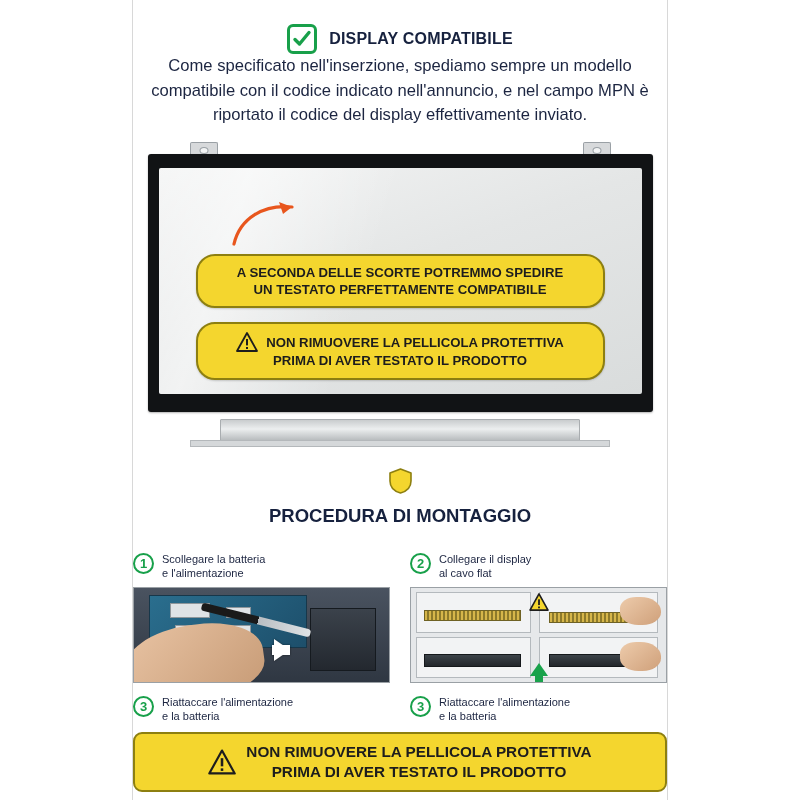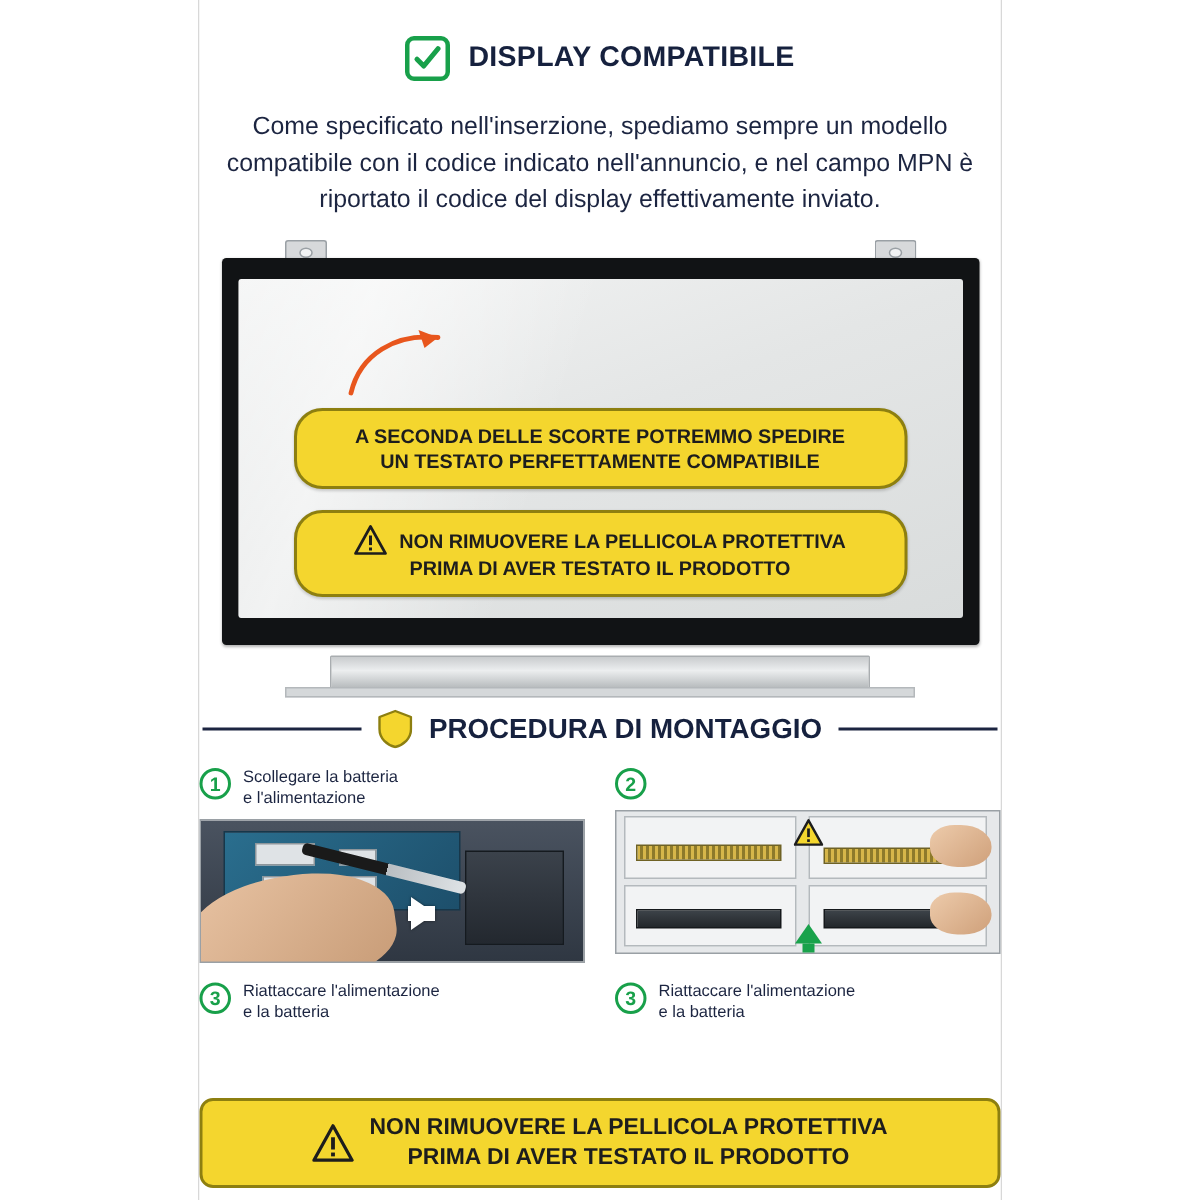--- a/index.html
+++ b/index.html
@@ -44,28 +44,28 @@
   .check-badge {
     width: 30px; height: 30px;
     border-radius: 6px;
     background: #ffffff;
     border: 3px solid #18a04a;
     display: flex; align-items: center; justify-content: center;
     flex: none;
   }
   .check-badge svg { display: block; }
   .header-title {
-    font-size: 19px;
+    font-size: 16px;
     font-weight: bold;
     color: #16213e;
     letter-spacing: .2px;
     white-space: nowrap;
   }
   .header-desc {
-    margin: 18px 6px 0 6px;
+    margin: 0 6px 0 6px;
     font-size: 16.6px;
     line-height: 1.48;
     color: #1c2541;
   }
 
   
   .panel-wrap {
     position: relative;
     margin: 14px auto 0 auto;
     width: 505px;
@@ -165,20 +165,21 @@
     z-index: 5;
   }
 
   
   .sec-head {
     display: flex;
     align-items: center;
     gap: 11px;
     margin: 8px 0 0 0;
     padding: 0 2px;
+    flex-direction: column;
   }
   .sec-line {
     flex: 1 1 auto;
     height: 2px;
     background: #1c2541;
   }
   .sec-title {
     font-size: 18.5px;
     font-weight: bold;
     color: #16213e;
@@ -406,20 +407,24 @@
           <div class="batt"></div>
           <div class="driver"></div>
           <div class="hand"></div>
           <div class="arrow-w"></div>
         </div>
       </div>
 
       <div>
         <div class="step-label">
           <span class="step-num">2</span>
+          <span class="step-text">
+            <span>Collegare il display</span><br>
+            <span>al cavo flat</span>
+          </span>
         </div>
         <div class="photo p2">
           <div class="q" style="left:2%;top:4%;width:45%;height:44%;"></div>
           <div class="q" style="left:50%;top:4%;width:47%;height:44%;"></div>
           <div class="q" style="left:2%;top:52%;width:45%;height:44%;"></div>
           <div class="q" style="left:50%;top:52%;width:47%;height:44%;"></div>
 
           <div class="conn" style="left:5%;top:24%;width:38%;"></div>
           <div class="conn-dark" style="left:5%;top:70%;width:38%;"></div>
           <div class="conn" style="left:54%;top:26%;width:38%;"></div>

